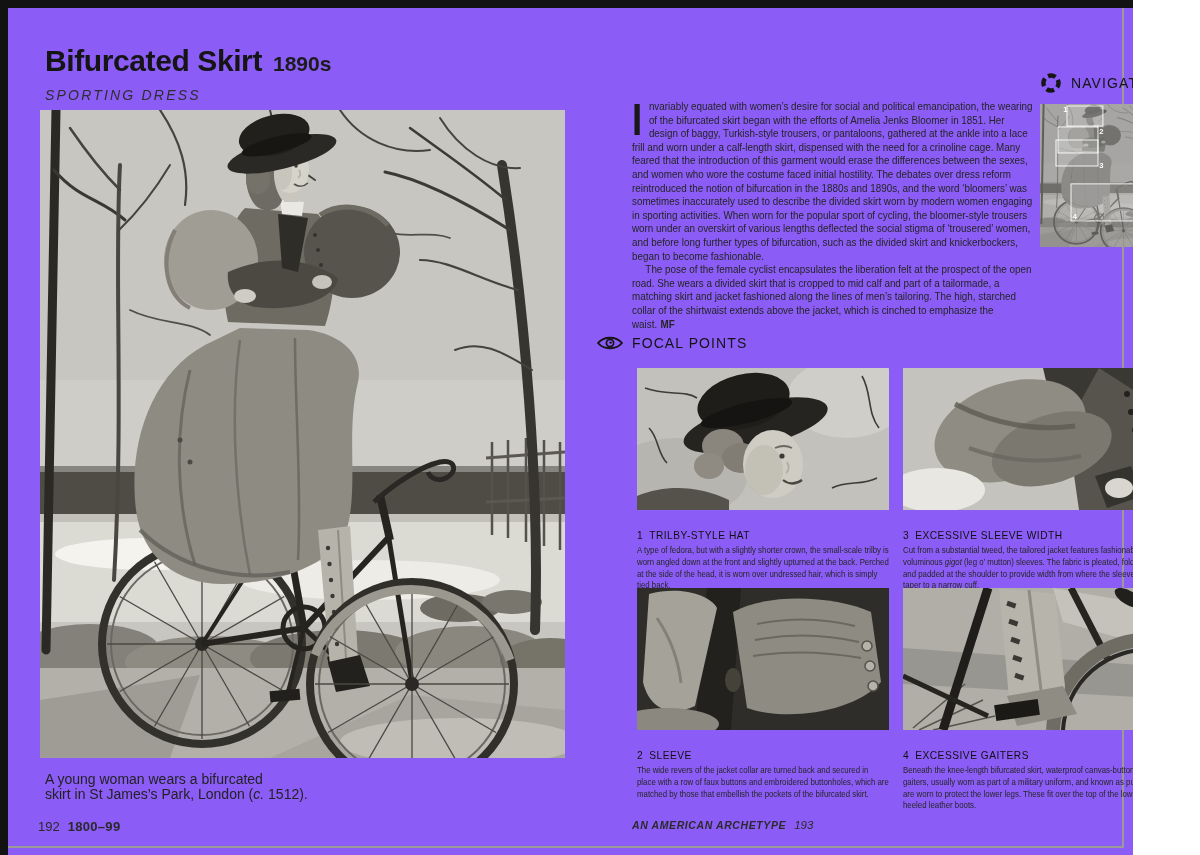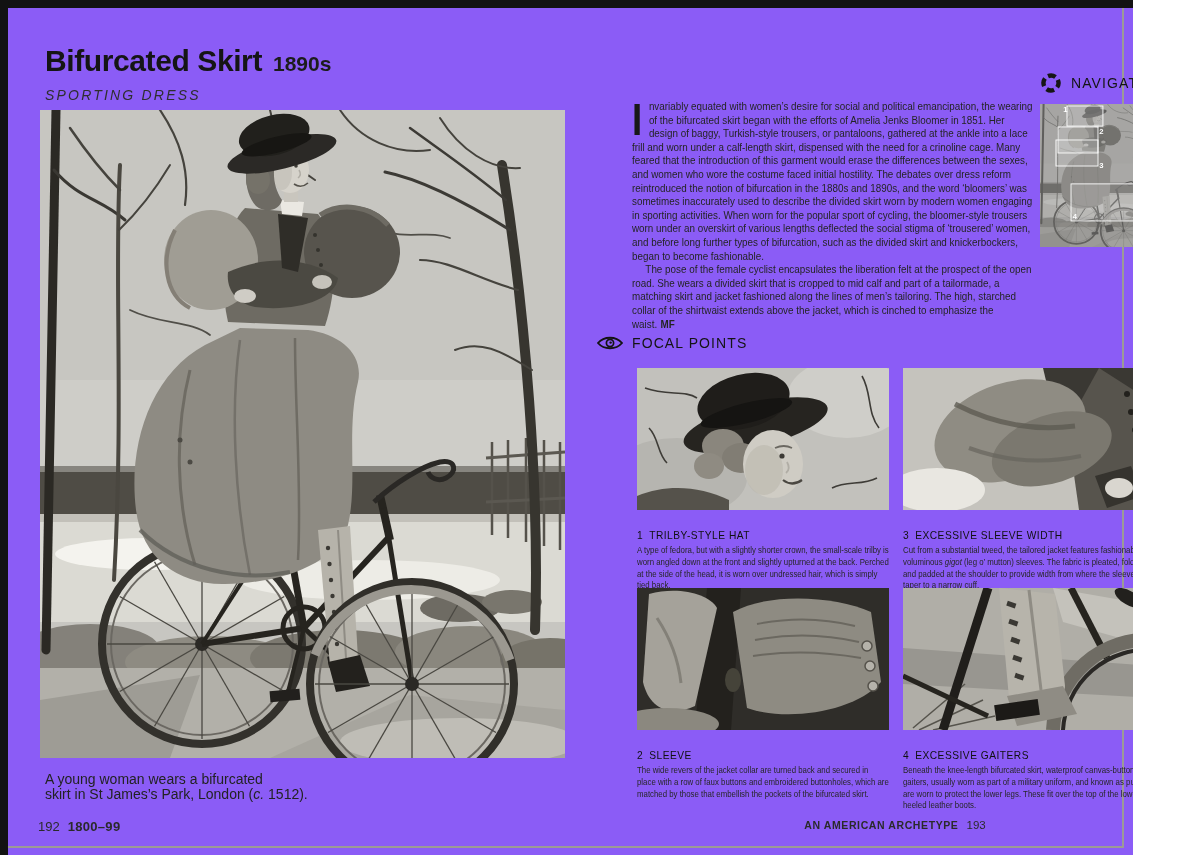--- a/index.html
+++ b/index.html
@@ -13,21 +13,21 @@
 
   
   .title-block{position:absolute;left:45px;top:44px;white-space:nowrap;}
   .title{font-size:30px;font-weight:bold;letter-spacing:-0.4px;color:#151515;display:inline-block;}
   .title-year{font-size:21px;font-weight:bold;margin-left:11px;display:inline-block;}
   .subtitle{font-size:14px;letter-spacing:2.2px;color:#2e2e2e;margin-top:9px;font-style:italic;}
   .main-photo{position:absolute;left:40px;top:110px;width:525px;height:648px;}
   .photo-caption{position:absolute;left:45px;top:772px;font-size:14px;line-height:14.5px;color:#222;}
   .footer-left{position:absolute;left:38px;top:819px;font-size:13px;color:#2a2a2a;}
   .footer-left b{margin-left:8px;letter-spacing:.3px;}
-  .footer-right{position:absolute;left:632px;top:819px;width:526px;text-align:center;font-size:11.5px;color:#2a2a2a;}
+  .footer-right{position:absolute;left:632px;top:819px;width:526px;text-align:left;font-size:11.5px;color:#2a2a2a;font-style:italic;}
   .footer-right b{font-size:10.5px;letter-spacing:.6px;margin-right:8px;}
 
   
   .article{position:absolute;left:632px;top:100px;width:404px;height:236px;overflow:hidden;}
   .article-inner{width:484px;transform:scaleX(0.835);transform-origin:0 0;
                  font-size:11.8px;line-height:13.6px;color:#242424;letter-spacing:0;}
   .dropcap{float:left;font-size:44px;line-height:38px;font-weight:bold;margin:1px 8px 0 0;color:#181818;}
   .para2{text-indent:16px;margin-top:0;}
   .initials{font-weight:bold;margin-left:4px;}
 

